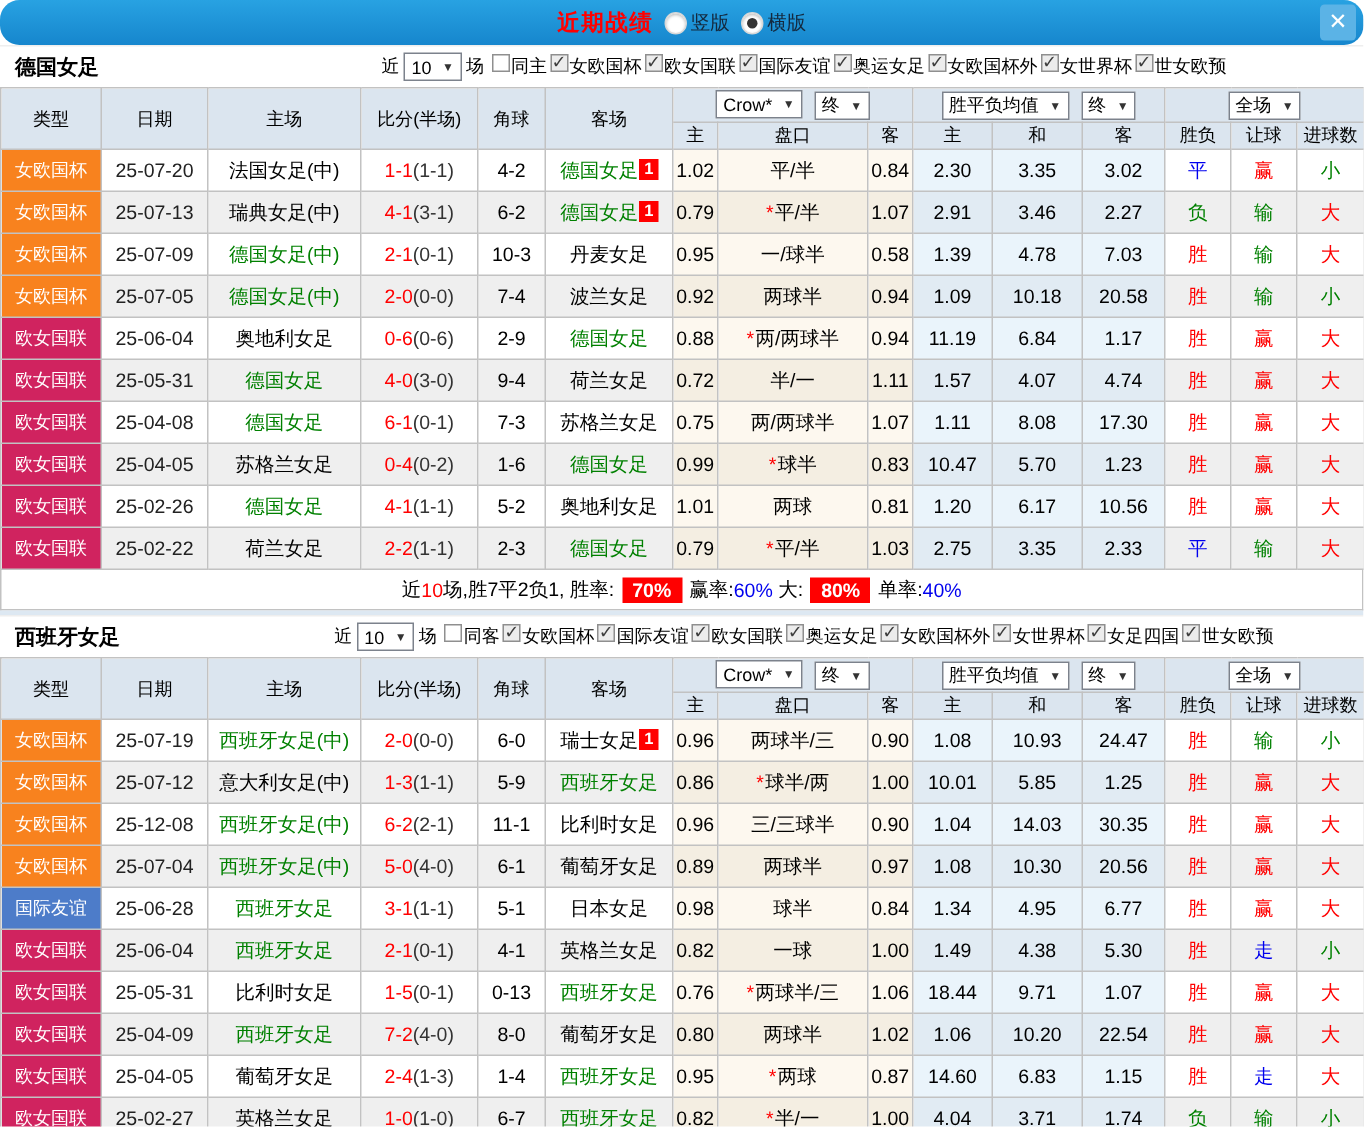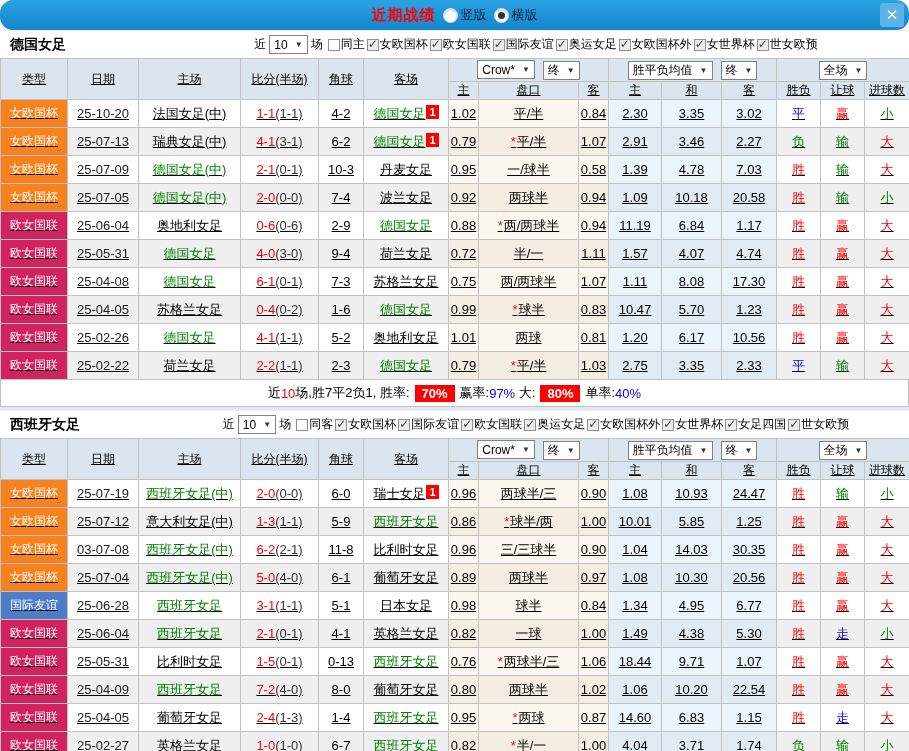--- a/index.html
+++ b/index.html
@@ -21,28 +21,28 @@
   .close::after{content:"✕";}
   
   .filterbar{height:27px;background:#fff;display:flex;align-items:center;border-top:1px solid #eee;}
   .team{font-weight:bold;font-size:14px;color:#000;margin-left:10px;min-width:150px;}
   .filters{display:flex;align-items:center;font-size:12px;color:#000;flex:1;justify-content:center;
            white-space:nowrap;}
   .flabel{margin:0 3px;}
   .dd{border:1px solid #7c828c;background:#fff;height:17px;display:inline-flex;align-items:center;
       padding:0 4px;gap:7px;font-size:12px;color:#000;cursor:pointer;}
   .dd .arr{font-size:8px;color:#333;}
-  .cbwrap{display:inline-flex;align-items:center;margin-left:2px;cursor:pointer;}
+  .cbwrap{display:inline-flex;align-items:flex-start;margin-left:2px;cursor:pointer;}
   .cb{width:12px;height:12px;border:1px solid #8f8f8f;background:#fff;display:inline-block;
       position:relative;margin-right:1px;box-sizing:border-box;}
   .cb.checked{background:#ececec;}
   .cb.checked::after{content:"✓";position:absolute;left:0px;top:-3px;font-size:12px;
       font-weight:bold;color:#3d3d3d;}
   
-  table.grid{border-collapse:collapse;table-layout:fixed;width:909px;text-decoration:underline;}
+  table.grid{border-collapse:collapse;table-layout:fixed;width:909px;}
   .grid th,.grid td{border:1px solid #c2c2c2;text-align:center;padding:0;overflow:hidden;
       white-space:nowrap;}
   .grid thead th{background:#dbe5ef;font-weight:normal;font-size:12px;color:#000;}
   tr.h1 th{height:22px;}
   tr.h2 th{height:16px;}
   .hgroup .dd{margin:0 4px;background:#fff;}
   .grid tbody tr{height:28px;font-size:13px;color:#000;}
   .grid tbody tr:nth-child(odd) td{background:#fff;}
   .grid tbody tr:nth-child(even) td{background:#efefef;}
   .grid tbody tr:nth-child(odd) td.odds{background:#fdf8ef;}
@@ -179,21 +179,21 @@
             <th>和</th>
             <th>客</th>
             <th>胜负</th>
             <th>让球</th>
             <th>进球数</th>
           </tr>
         </thead>
         <tbody>
           <tr>
             <td class="type" style="background: rgb(248, 130, 30);">女欧国杯</td>
-            <td class="date">25-10-20</td>
+            <td class="date">25-07-20</td>
             <td class="team-cell">法国女足(中)</td>
             <td class="score"><span class="ft">1-1</span><span class="ht">(1-1)</span></td>
             <td class="corner">4-2</td>
             <td class="team-cell green"><span>德国女足</span><span class="badge">1</span></td>
             <td class="odds">1.02</td>
             <td class="odds"><span>平/半</span></td>
             <td class="odds">0.84</td>
             <td class="avg">2.30</td>
             <td class="avg">3.35</td>
             <td class="avg">3.02</td>
@@ -355,21 +355,21 @@
             <td class="res c-red">大</td>
           </tr>
         </tbody>
       </table>
       <div class="summary">
         <span class="seg black">近</span>
         <span class="seg red">10</span>
         <span class="seg black">场,胜7平2负1, 胜率:</span>
         <span class="seg chip">70%</span>
         <span class="seg black">赢率:</span>
-        <span class="seg blue">97%</span>
+        <span class="seg blue">60%</span>
         <span class="seg black"> 大:</span>
         <span class="seg chip">80%</span>
         <span class="seg black">单率:</span>
         <span class="seg blue">40%</span>
       </div>
     </div>
     <div class="section">
       <div class="divider"></div>
       <div class="filterbar">
         <span class="team">西班牙女足</span>
@@ -505,24 +505,24 @@
             <td class="odds">1.00</td>
             <td class="avg">10.01</td>
             <td class="avg">5.85</td>
             <td class="avg">1.25</td>
             <td class="res c-red">胜</td>
             <td class="res c-red">赢</td>
             <td class="res c-red">大</td>
           </tr>
           <tr>
             <td class="type" style="background: rgb(248, 130, 30);">女欧国杯</td>
-            <td class="date">03-07-08</td>
+            <td class="date">25-12-08</td>
             <td class="team-cell green">西班牙女足(中)</td>
             <td class="score"><span class="ft">6-2</span><span class="ht">(2-1)</span></td>
-            <td class="corner">11-8</td>
+            <td class="corner">11-1</td>
             <td class="team-cell"><span>比利时女足</span></td>
             <td class="odds">0.96</td>
             <td class="odds"><span>三/三球半</span></td>
             <td class="odds">0.90</td>
             <td class="avg">1.04</td>
             <td class="avg">14.03</td>
             <td class="avg">30.35</td>
             <td class="res c-red">胜</td>
             <td class="res c-red">赢</td>
             <td class="res c-red">大</td>

